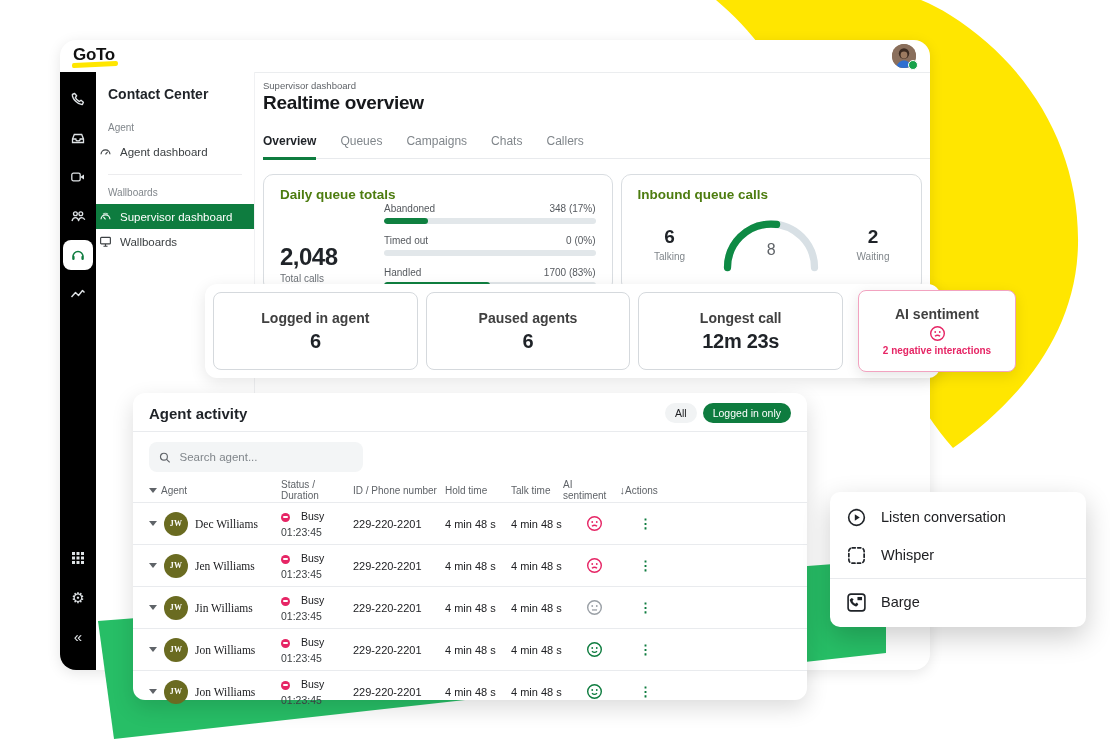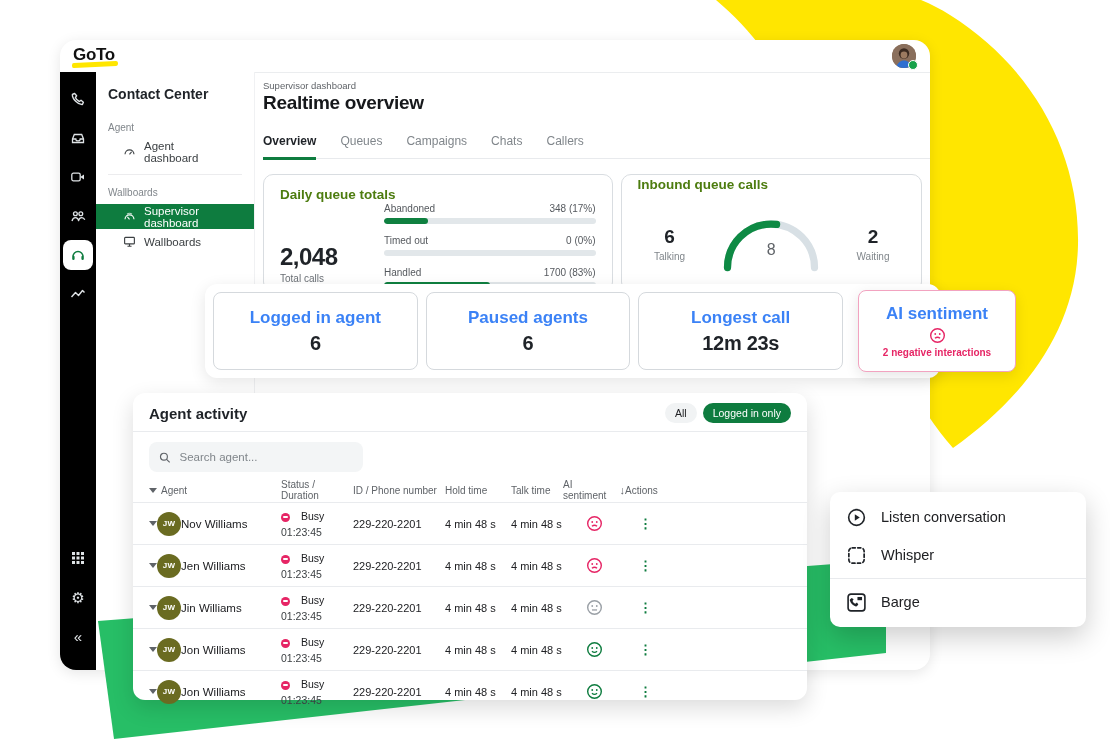--- a/index.html
+++ b/index.html
@@ -30,77 +30,77 @@
   }
   .rail .ricon{width:30px;height:30px;display:flex;align-items:center;justify-content:center;margin-bottom:9px;cursor:pointer;}
   .rail .ricon svg{width:16px;height:16px;}
   .rail .ricon.active{background:#fff;border-radius:8px;color:#0E7C3F;}
   .rail .spacer{flex:1;}
   .rail .glyph{font-size:15px;line-height:1;color:#dfe3e6;}
   
   .nav{position:absolute;left:36px;top:32px;bottom:0;width:159px;background:#fff;border-right:1px solid #f0f1f3;box-sizing:border-box;padding:12px 0 0;}
   .nav-title{font-size:14px;font-weight:700;color:#1f2328;padding:0 12px;margin:2px 0 20px;}
   .nav-sec{font-size:10px;color:#80868b;padding:0 12px;margin:12px 0 6px;}
-  .nav-item{display:flex;align-items:center;gap:8px;height:25px;padding:0 27px;font-size:11.5px;color:#3c4043;cursor:pointer;}
+  .nav-item{display:flex;align-items:center;gap:8px;height:25px;padding:0 3px;font-size:11.5px;color:#3c4043;cursor:pointer;}
   .nav-item svg{width:13px;height:13px;flex:0 0 auto;}
   .nav-item.active{background:#0E7C3F;color:#fff;font-weight:400;}
   .nav-div{border-top:1px solid #ececee;margin:10px 12px;}
   
   .content{position:absolute;left:195px;top:32px;right:0;bottom:0;}
   .crumb{position:absolute;left:8px;top:8px;font-size:9.5px;color:#5f6368;}
   .page-title{position:absolute;left:8px;top:20px;font-size:19px;font-weight:700;color:#16181b;letter-spacing:-.3px;}
   .tabs{position:absolute;left:8px;top:58px;right:0;height:28px;display:flex;gap:24px;border-bottom:1px solid #e8eaed;}
   .tab{font-size:12px;color:#80868b;padding:4px 0 0;cursor:pointer;}
   .tab.active{color:#1f2328;font-weight:700;border-bottom:3px solid #0E7C3F;margin-bottom:-2px;}
   
   .cards-top{position:absolute;left:8px;top:102px;right:8px;display:flex;gap:8px;}
   .card{background:#fff;border:1px solid #d9dde1;border-radius:10px;box-sizing:border-box;}
   .card.queue{flex:1.18;height:118px;position:relative;padding:12px 16px;}
-  .card.inbound{flex:1;height:118px;position:relative;padding:2px 16px;}
+  .card.inbound{flex:1;height:118px;position:relative;padding:12px 16px;}
   .card-title{font-size:13.5px;font-weight:700;color:#4d7c0f;}
   .queue-total{position:absolute;left:16px;top:68px;}
   .queue-total .big{font-size:24px;font-weight:700;color:#1f2328;letter-spacing:-.5px;}
   .queue-total .sub{font-size:10px;color:#6b7076;margin-top:2px;}
   .qbars{position:absolute;left:120px;right:16px;top:28px;}
   .qbar{margin-bottom:11px;}
   .qbar .qrow{display:flex;justify-content:space-between;font-size:10px;color:#55595e;margin-bottom:4px;}
   .qtrack{height:6px;background:#e2e7ea;border-radius:3px;overflow:hidden;}
   .qfill{height:6px;background:#0F8040;border-radius:3px;}
   .inb-wrap{position:absolute;left:16px;right:16px;top:40px;display:flex;align-items:center;justify-content:space-between;}
   .inb-stat{text-align:center;width:64px;}
   .inb-stat .v{font-size:19px;font-weight:700;color:#1f2328;}
   .inb-stat .l{font-size:10px;color:#80868b;margin-top:3px;}
   .gauge{position:relative;width:110px;height:58px;}
   .gauge .gnum{position:absolute;left:0;right:0;top:26px;text-align:center;font-size:16px;color:#5f6368;}
   
   .stat-band{position:absolute;left:205px;top:284px;width:735px;height:94px;background:#fff;border-radius:12px;z-index:3;box-shadow:0 4px 16px rgba(0,0,0,.10);}
   .stat-row{position:absolute;left:213px;top:292px;width:630px;height:78px;display:flex;gap:8px;z-index:4;}
   .stat-card{flex:1;background:#fff;border:1px solid #d5d9dd;border-radius:8px;display:flex;flex-direction:column;align-items:center;justify-content:center;gap:4px;}
-  .stat-card .sl{font-size:17px;font-weight:700;color:#3b82f6;}
+  .stat-card .sl{font-size:14px;font-weight:700;color:#404040;}
   .stat-card .sv{font-size:20px;font-weight:700;color:#1f2328;letter-spacing:-.3px;}
   .stat-card.sentiment-card{position:absolute;left:645px;top:-2px;width:156px;height:80px;flex:none;border:1px solid #F2A3C0;box-shadow:0 4px 14px rgba(0,0,0,.10);}
   .stat-card.sentiment-card .face{margin:-1px 0;}
   .stat-card.sentiment-card .note{font-size:10px;font-weight:700;color:#E62565;}
   
   .panel{position:absolute;left:133px;top:393px;width:674px;height:307px;background:#fff;border-radius:12px;z-index:4;box-shadow:0 8px 22px rgba(0,0,0,.14);box-sizing:border-box;}
   .panel-head{display:flex;align-items:center;justify-content:space-between;padding:10px 16px 8px;border-bottom:1px solid #e9ebee;}
   .panel-title{font-size:15px;font-weight:700;color:#1f2328;}
   .pills{display:flex;align-items:center;gap:6px;}
   .pill{height:20px;display:flex;align-items:center;padding:0 10px;border-radius:999px;font-size:10.5px;cursor:pointer;}
   .pill.light{background:#f1f3f4;color:#202124;}
   .pill.green{background:#0E7C3F;color:#fff;}
   .searchbox{margin:10px 16px 6px;width:214px;height:30px;background:#f3f5f6;border-radius:8px;display:flex;align-items:center;gap:7px;padding:0 10px;box-sizing:border-box;}
   .searchbox input{border:0;background:transparent;outline:none;font-size:11.5px;color:#202124;width:100%;font-family:"Liberation Sans",sans-serif;}
   .searchbox input::placeholder{color:#80868b;}
   .t-head,.t-row{display:grid;grid-template-columns:132px 72px 92px 66px 52px 62px 1fr;align-items:center;padding:0 16px;}
   .t-head{height:24px;font-size:10px;color:#5f6368;}
   .t-head .hcell{display:flex;align-items:center;gap:4px;}
   .t-head .sorted{justify-content:center;}
   .t-row{height:41px;border-top:1px solid #e9ebee;font-size:11px;color:#202124;}
-  .agent-cell{display:flex;align-items:center;}
+  .agent-cell{display:flex;align-items:center;gap:7px;font-family:Liberation Serif, serif;}
   .caret{width:0;height:0;border-left:4px solid transparent;border-right:4px solid transparent;border-top:5px solid #5f6368;cursor:pointer;}
   .av{width:24px;height:24px;border-radius:50%;background:#6A6B21;color:#fff;font-size:8px;font-weight:700;display:flex;align-items:center;justify-content:center;letter-spacing:.2px;}
   .aname{font-size:11.5px;color:#202124;}
   .status-cell .l1{display:flex;align-items:flex-end;gap:11px;font-size:10.5px;color:#202124;}
   .busy-dot{width:9px;height:9px;border-radius:50%;background:#E62565;position:relative;}
   .busy-dot::after{content:"";position:absolute;left:2px;top:3.8px;width:5px;height:1.6px;background:#fff;border-radius:1px;}
   .status-cell .l2{font-size:10.5px;color:#3c4043;margin-top:4px;}
   .senti-cell{display:flex;justify-content:center;}
   .face.negative{color:#E62565;}
   .face.neutral{color:#9aa0a6;}
@@ -368,21 +368,21 @@
       </div>
       <div class="hcell">
         <span>Actions</span>
       </div>
     </div>
   <div id="table-body">
       <div class="t-row">
         <div class="agent-cell">
           <span class="caret"></span>
           <div class="av">JW</div>
-          <span class="aname">Nov Williams</span>
+          <span class="aname">Dec Williams</span>
         </div>
         <div class="status-cell">
           <div class="l1">
             <span class="busy-dot"></span>
             <span>Busy</span>
           </div>
           <div class="l2">01:23:45</div>
         </div>
         <div>229-220-2201</div>
         <div>4 min 48 s</div>

